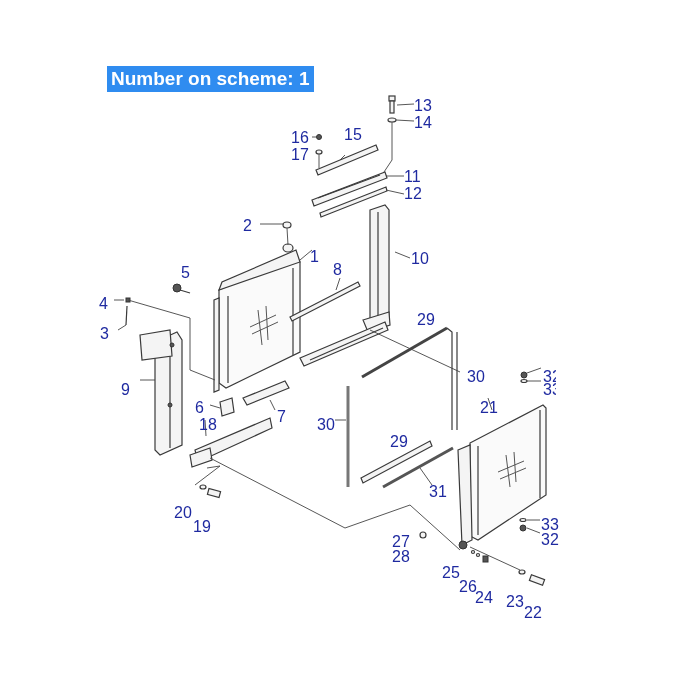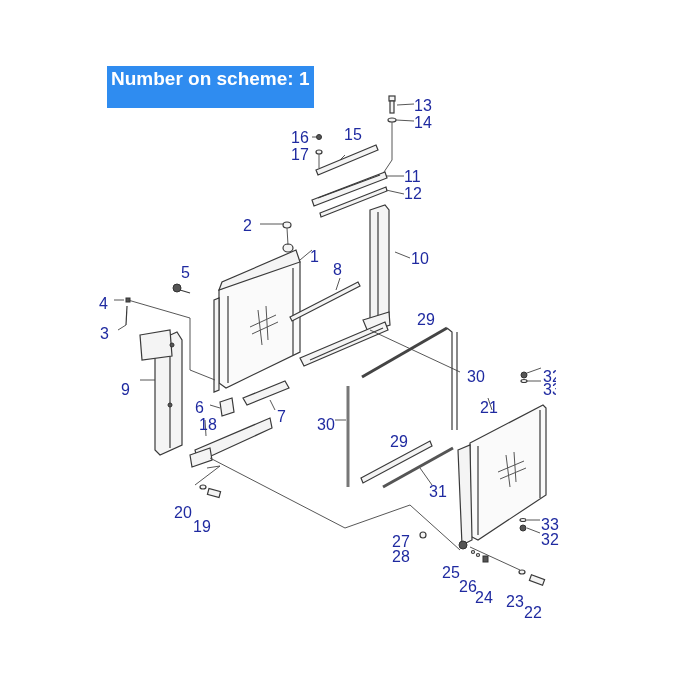--- a/index.html
+++ b/index.html
@@ -1,17 +1,17 @@
 <!DOCTYPE html>
 <html><head>
 <meta charset="utf-8">
 <style>
   html, body { margin:0; padding:0; background:#ffffff; }
   body { width:700px; height:700px; position:relative; overflow:hidden; font-family:"Liberation Sans", sans-serif; }
-  .banner { position:absolute; left:107px; top:66px; height:42px; padding:0 4px; background:#2f8cf0; color:#ffffff; font-weight:bold; font-size:19px; line-height:26px; white-space:nowrap; }
+  .banner { position:absolute; left:107px; top:66px; height:26px; padding:0 4px; background:#2f8cf0; color:#ffffff; font-weight:bold; font-size:19px; line-height:26px; white-space:nowrap; }
   svg.diagram { position:absolute; left:0; top:0; width:700px; height:700px; }
   .lbl { font-family:"Liberation Sans", sans-serif; font-size:16px; fill:#1f2aa0; }
   .part { fill:none; stroke:#3a3a3a; stroke-width:1.2; }
   .partf { fill:#f4f4f4; stroke:#3a3a3a; stroke-width:1.2; }
   .dark { fill:#555; stroke:#333; stroke-width:1; }
   .lead { fill:none; stroke:#444; stroke-width:0.9; }
   .core { fill:#fafafa; stroke:#3a3a3a; stroke-width:1.2; }
   .hatch { stroke:#555; stroke-width:1; fill:none; }
 </style>
 </head>

